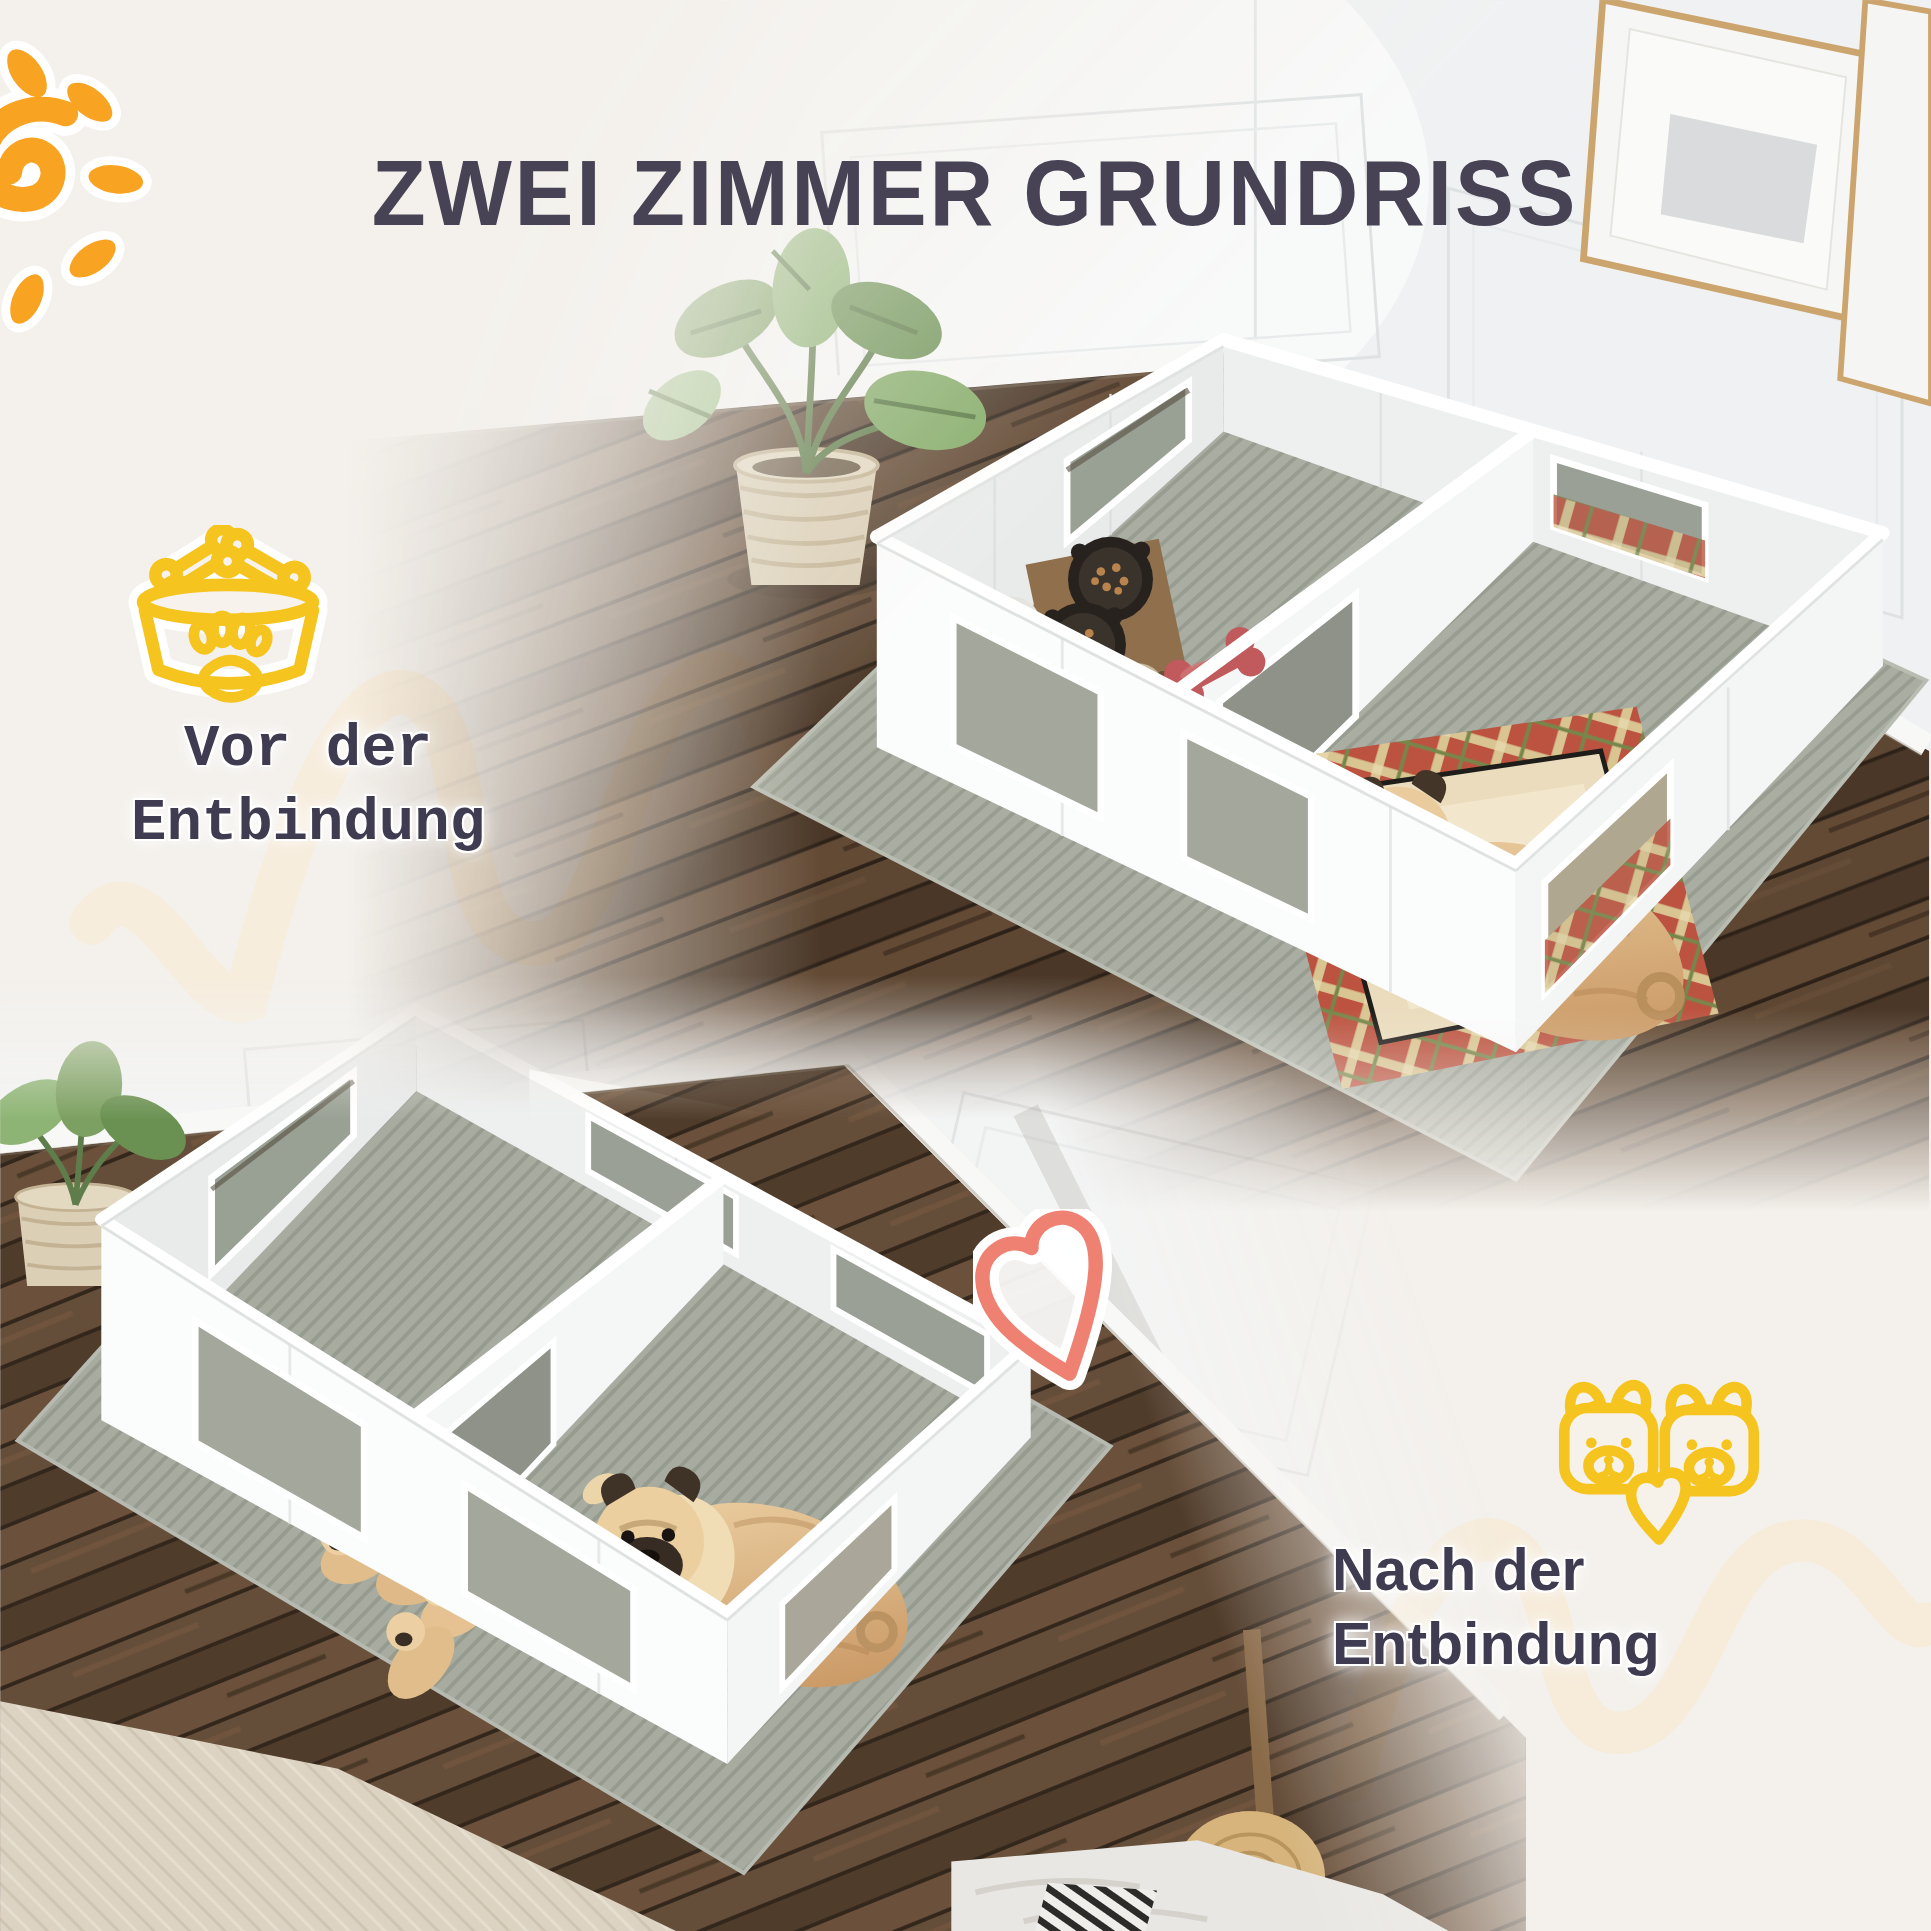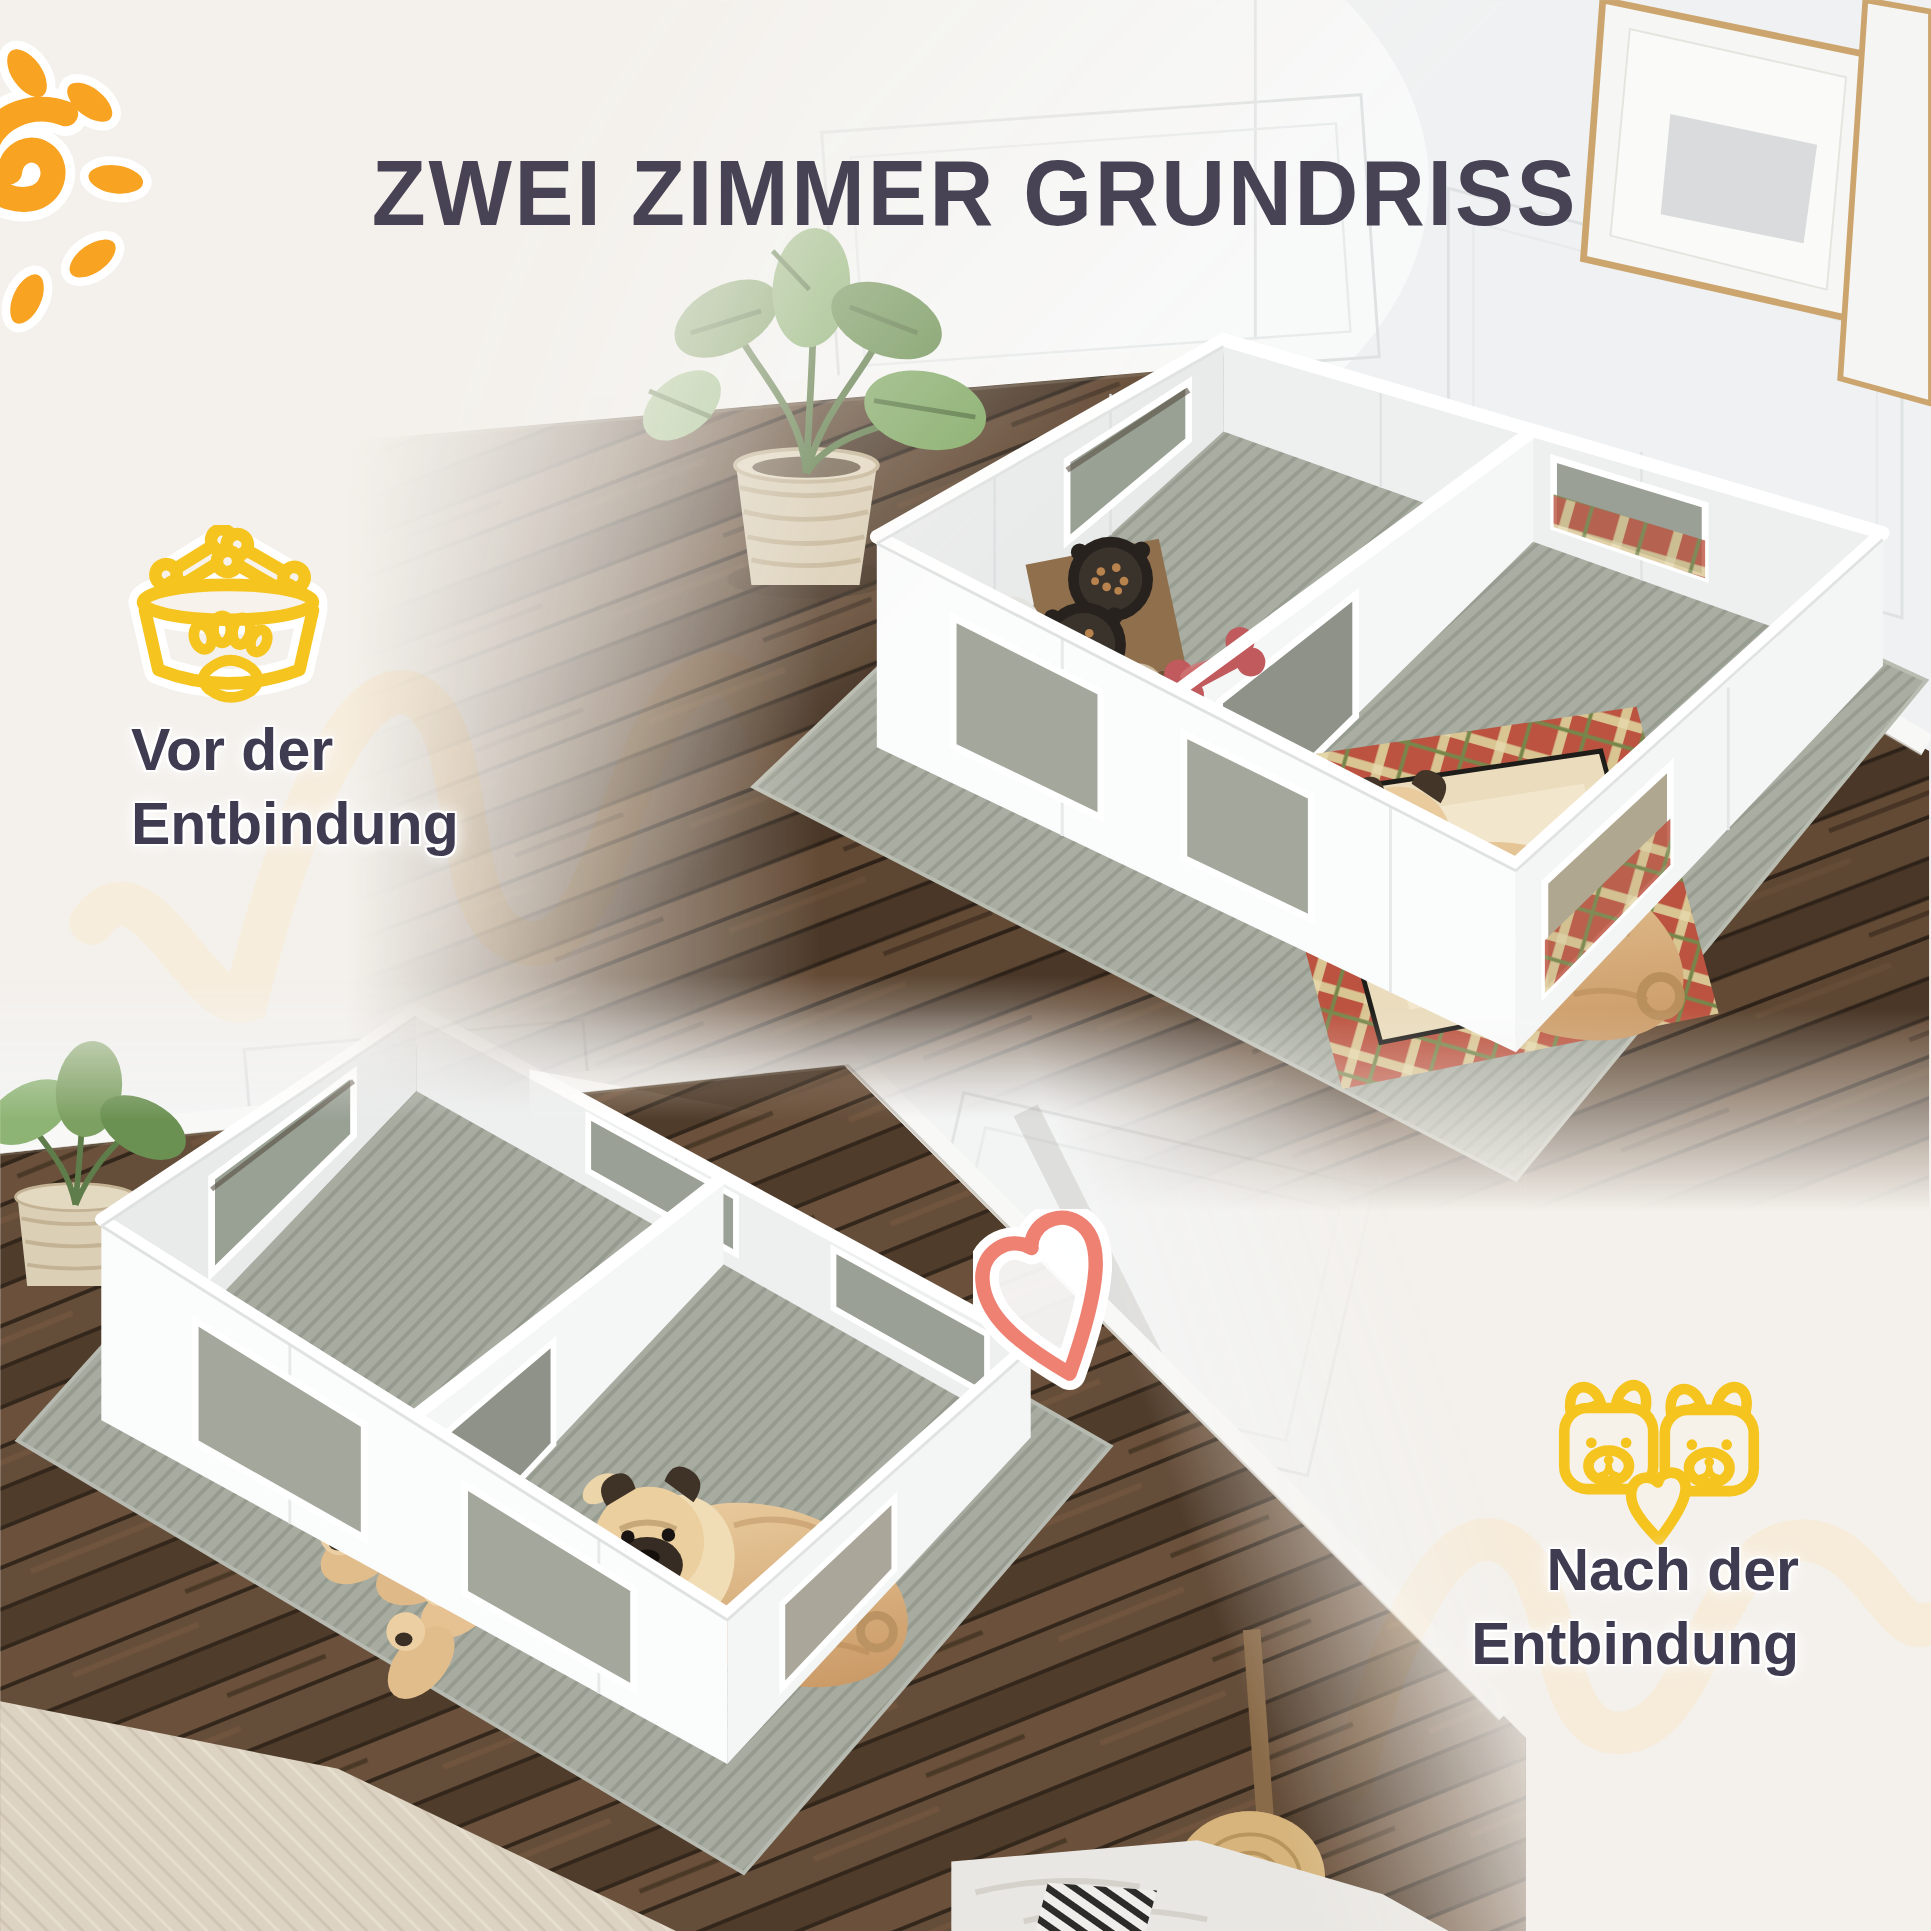--- a/index.html
+++ b/index.html
@@ -14,22 +14,22 @@
     font-size:92px;font-weight:bold;letter-spacing:2.9px;
     color:var(--title-color,#474254);z-index:40;margin:0;
   }
   .caption{
     position:absolute;z-index:40;font-weight:bold;font-size:59px;line-height:74px;
     color:var(--caption-color,#3f3b50);
     text-shadow:0 1.9px 0 #fff,0 -1.9px 0 #fff,1.9px 0 0 #fff,-1.9px 0 0 #fff,
                 1.9px 1.9px 0 #fff,-1.9px 1.9px 0 #fff,1.9px -1.9px 0 #fff,-1.9px -1.9px 0 #fff,
                 0 0 13.5px rgba(255,255,255,.95),0 0 25px rgba(255,255,255,.8);
   }
-  .caption-before{left:131px;top:713px;text-align:left;}
-  .caption-after{left:1297px;top:1533px;width:502px;text-align:right;}
+  .caption-before{left:131px;top:713px;text-align:center;font-family:Liberation Mono, monospace;}
+  .caption-after{left:1332px;top:1533px;width:502px;text-align:left;}
   .deco{z-index:35;}
   .scene{z-index:10;}
   .squiggles{z-index:2;}
 </style>
 </head>
 <body>
 
 <div id="canvas">
 
   <svg class="abs squiggles" style="left:0;top:541px;" width="1274" height="541" viewBox="0 560 1320 560">

